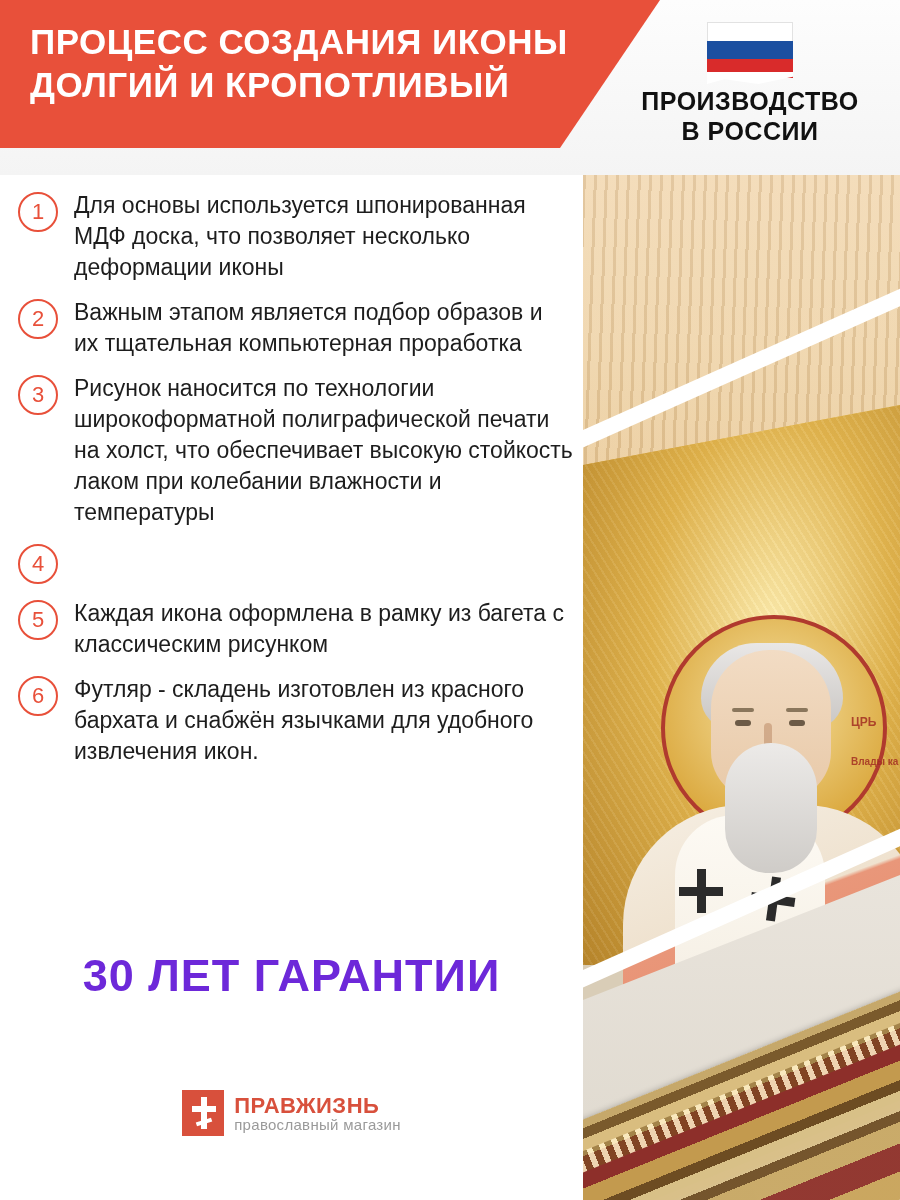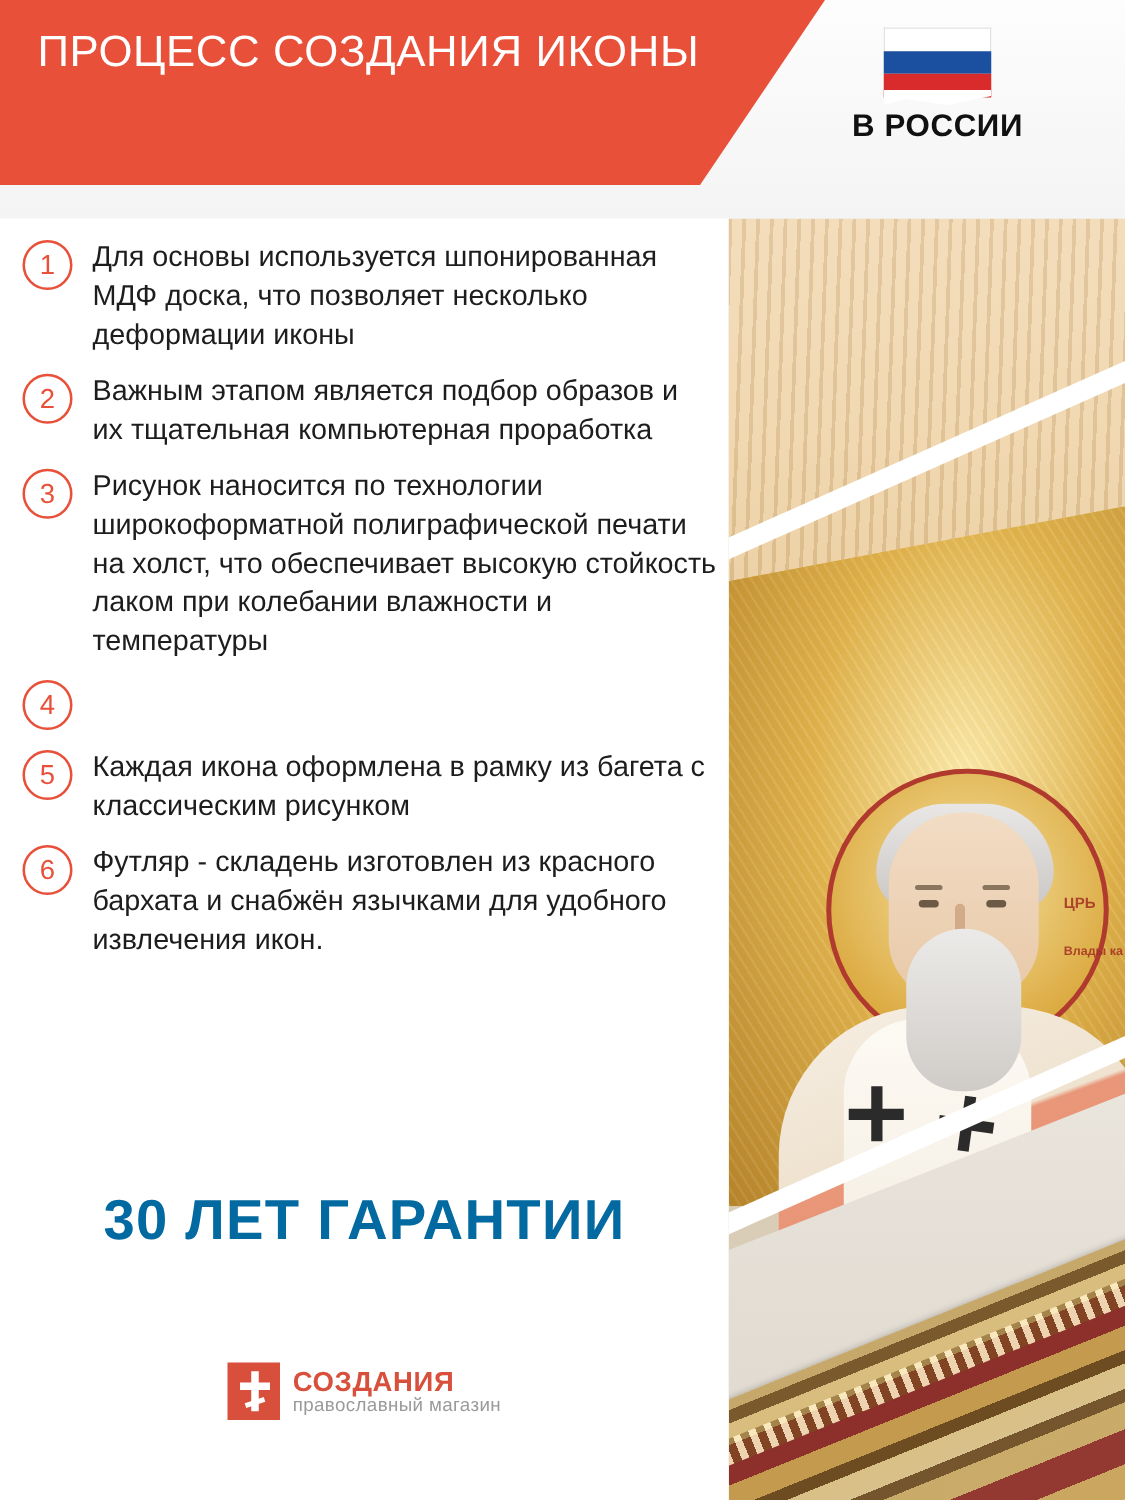--- a/index.html
+++ b/index.html
@@ -41,21 +41,21 @@
     top: 0; left: 0;
     width: 660px; height: 148px;
     background: #e8503a;
     clip-path: polygon(0 0, 660px 0, 560px 148px, 0 148px);
   }
   .header-red-title {
     position: absolute;
     left: 30px; top: 20px;
     width: 560px;
     color: #ffffff;
-    font-weight: normal;
+    font-weight: bold;
     font-size: 35px;
     line-height: 43px;
     letter-spacing: 0.5px;
     text-transform: uppercase;
   }
   .header-red-title .line2 { display: block; }
 
   .header-ru {
     position: absolute;
     right: 0; top: 0;
@@ -121,21 +121,21 @@
     font-size: 23px;
     line-height: 31px;
     color: #1d1d1d;
   }
 
   .guarantee {
     position: absolute;
     left: 0; top: 775px;
     width: 583px;
     text-align: center;
-    color: #0369a1;
+    color: #6d28d9;
     font-size: 45px;
     font-weight: bold;
     letter-spacing: 1px;
     text-transform: uppercase;
   }
 
   
   .logo {
     position: absolute;
     left: 0; top: 1090px;
@@ -378,30 +378,32 @@
 <body>
 
 <div class="page">
 
   <div class="header">
     <div class="header-texture"></div>
 
     <div class="header-red"></div>
     <div class="header-red-title">
       <span>ПРОЦЕСС СОЗДАНИЯ ИКОНЫ</span>
+      <span class="line2">ДОЛГИЙ И КРОПОТЛИВЫЙ</span>
     </div>
 
     <div class="header-ru">
       <div class="flag">
         <div class="stripe s1"></div>
         <div class="stripe s2"></div>
         <div class="stripe s3"></div>
         <div class="flag-wave"></div>
       </div>
       <div class="header-ru-text">
+        <div>ПРОИЗВОДСТВО</div>
         <div>В РОССИИ</div>
       </div>
     </div>
   </div>
 
   <div class="left-col">
 
     <div class="steps">
 
       <div class="step">
@@ -438,21 +440,21 @@
     <div class="guarantee">30 ЛЕТ ГАРАНТИИ</div>
   </div>
 
   <div class="logo">
     <div class="logo-mark">
       <div class="cross-v"></div>
       <div class="cross-h"></div>
       <div class="cross-h2"></div>
     </div>
     <div class="logo-text">
-      <div class="logo-name">СОЗДАНИЯ</div>
+      <div class="logo-name">ПРАВЖИЗНЬ</div>
       <div class="logo-sub">православный магазин</div>
     </div>
   </div>
 
   <div class="photo">
     <div class="wood"></div>
     <div class="gold"></div>
     <div class="gold-speck"></div>
 
     <div class="halo"></div>

